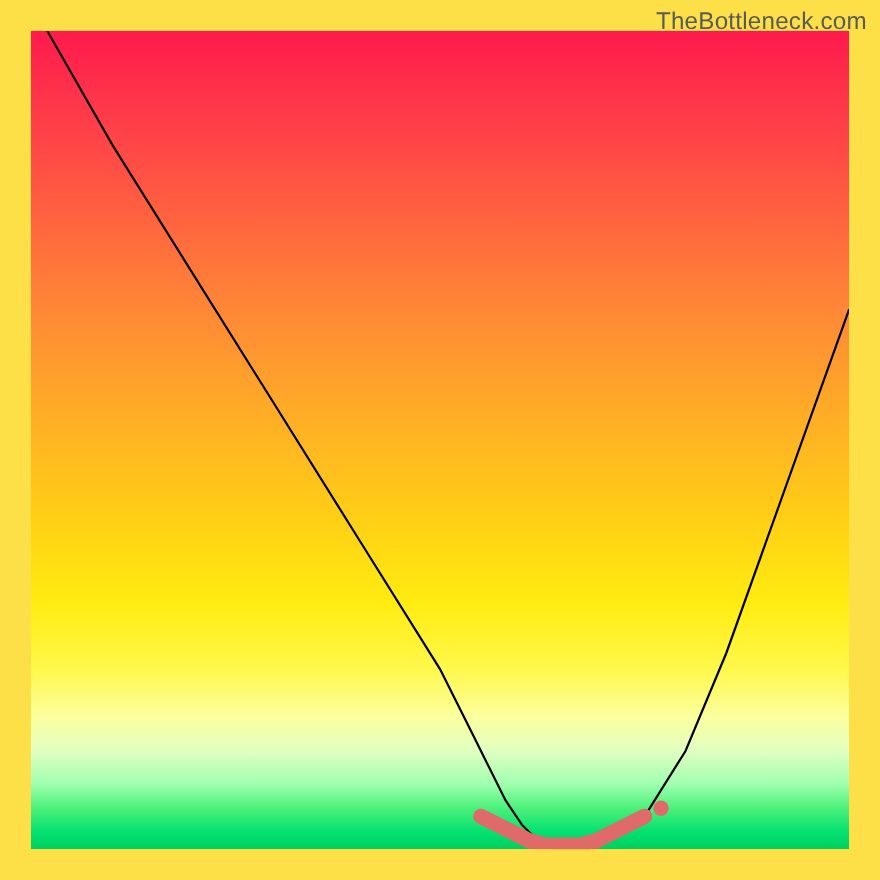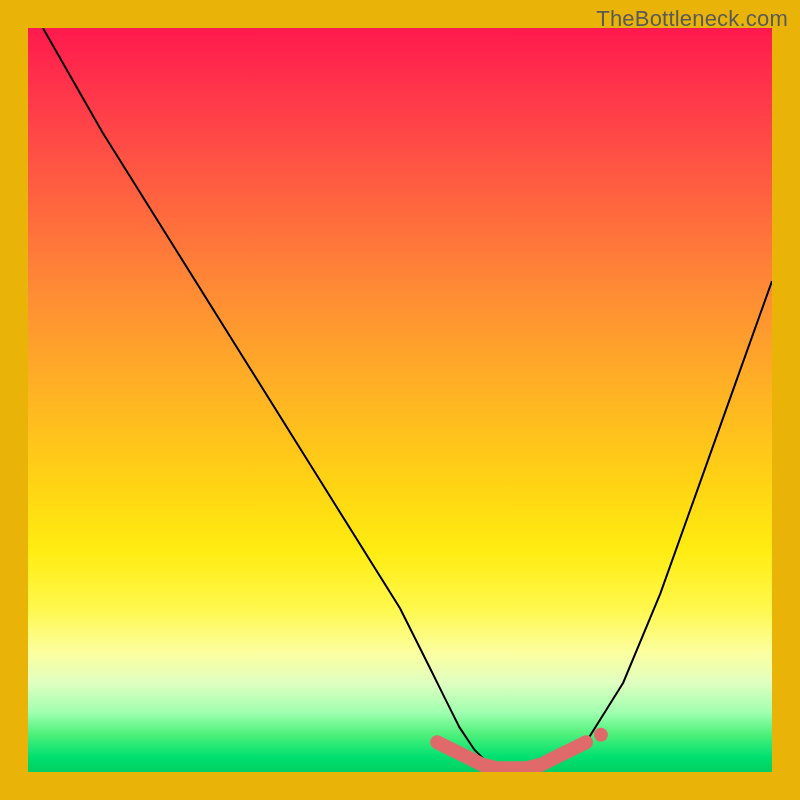--- a/index.html
+++ b/index.html
@@ -8,21 +8,21 @@
   background: #000;
   width: 800px;
   height: 800px;
   overflow: hidden;
   font-family: Arial, sans-serif;
 }
 .chart-container {
   position: relative;
   width: 800px;
   height: 800px;
-  background: #eab308;
+  background: #fde047;
 }
 .watermark {
   position: absolute;
   top: 6px;
   right: 12px;
   color: #5a5a5a;
   font-size: 22px;
   font-weight: 500;
   z-index: 10;
   letter-spacing: 0.2px;

